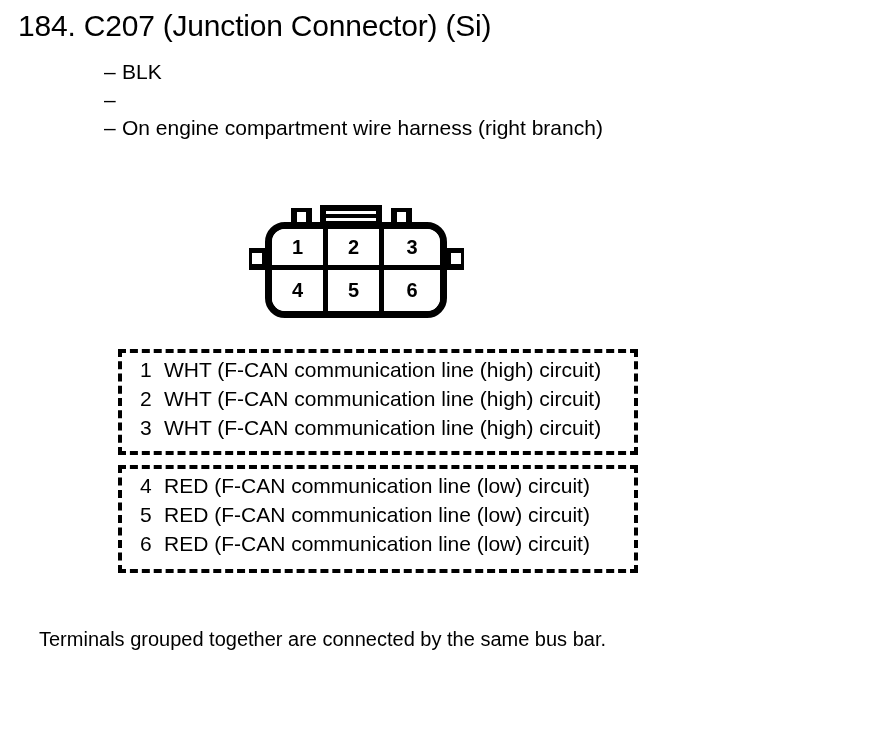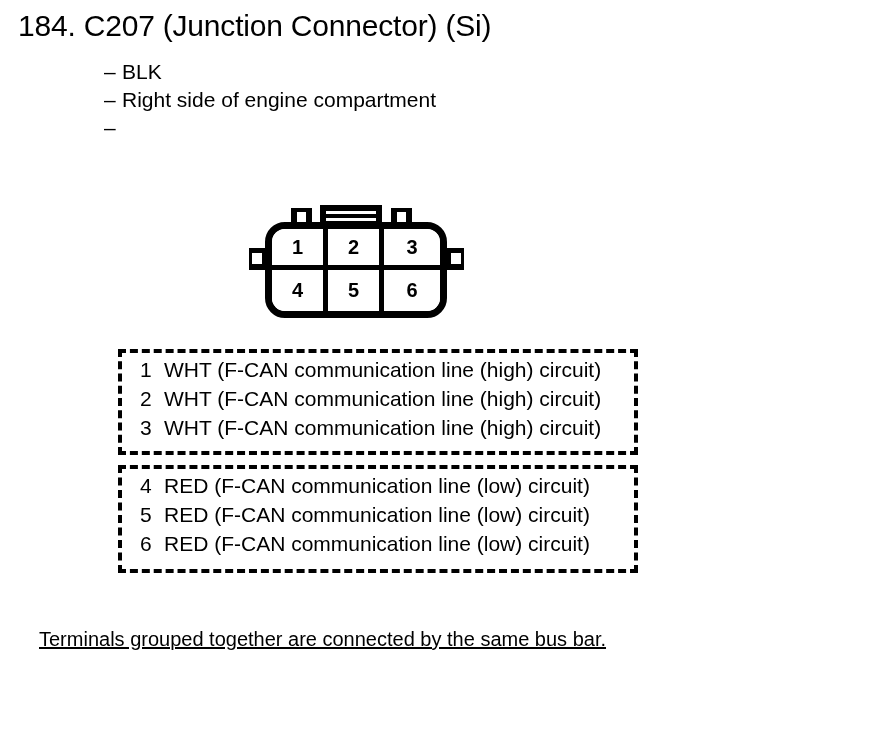--- a/index.html
+++ b/index.html
@@ -177,42 +177,41 @@
     flex: 0 0 24px;
   }
 
   
   #footer-note {
     position: absolute;
     left: 39px;
     top: 628px;
     font-size: 20px;
     white-space: nowrap;
-    text-decoration: underline;
   }
 </style>
 </head>
 <body>
 
 <div id="page-title">184. C207 (Junction Connector) (Si)</div>
 
 <div id="notes-list">
 
   <div class="note-row">
     <span class="note-dash">–</span>
     <span>BLK</span>
   </div>
 
   <div class="note-row">
     <span class="note-dash">–</span>
-    <span>Right side of engine compartment</span>
   </div>
 
   <div class="note-row">
     <span class="note-dash">–</span>
+    <span>On engine compartment wire harness (right branch)</span>
   </div>
 
 </div>
 
 <div id="connector-diagram">
 
   <div class="top-tab left">
     <div class="hole"></div>
   </div>
 

